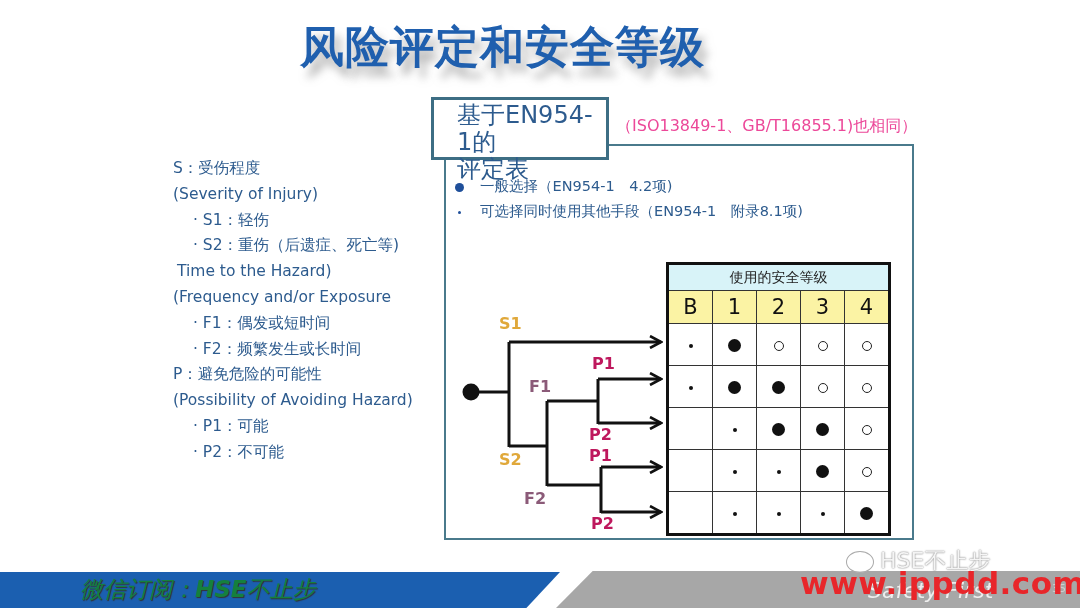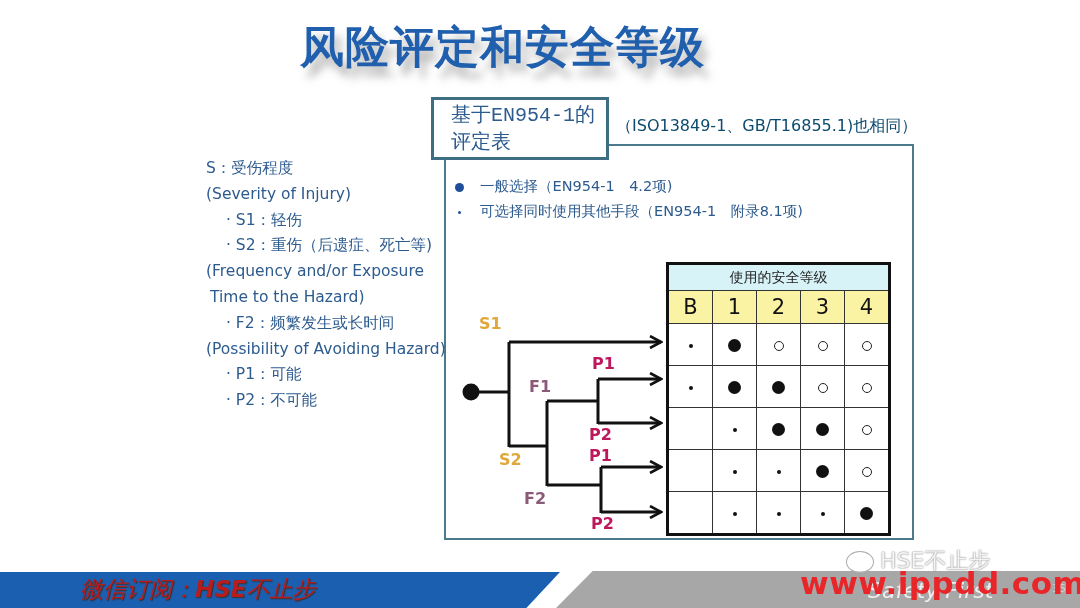--- a/index.html
+++ b/index.html
@@ -1,29 +1,29 @@
 <!DOCTYPE html>
 <html><head>
 <meta charset="utf-8">
 <style>
   html, body { margin:0; padding:0; }
   body { width:1080px; height:608px; position:relative; overflow:hidden; background:#ffffff;
          font-family:"DejaVu Sans","Liberation Sans",sans-serif; }
   .title { position:absolute; left:300px; top:18px; font-size:44px; font-weight:bold; color:#1f5fae;
            letter-spacing:1px; text-shadow: 6px 10px 8px rgba(120,120,120,0.55); }
   .left-list { position:absolute; left:173px; top:156px; color:#2d5b8e; font-size:15.5px; }
-  .left-list .ln { height:25.8px; line-height:25.8px; white-space:nowrap;margin-left:33px; }
+  .left-list .ln { height:25.8px; line-height:25.8px; white-space:nowrap; }
   .left-list .ind { padding-left:20px; }
   .left-list .ind1 { padding-left:4px; }
   .outer-box { position:absolute; left:444px; top:144px; width:470px; height:396px;
                border:2px solid #4a7a8c; box-sizing:border-box; }
   .label-box { position:absolute; left:431px; top:97px; width:178px; height:63px; background:#fff;
-               border:3px solid #3d6e84; box-sizing:border-box; color:#2d5b8e; font-size:20px;
-               line-height:27px; padding:2px 0 0 17px;font-family:Liberation Mono, monospace; }
-  .iso-note { position:absolute; left:616px; top:116px; color:#0c4a6e; font-size:16px; white-space:nowrap; }
+               border:3px solid #3d6e84; box-sizing:border-box; color:#2d5b8e; font-size:24px;
+               line-height:27px; padding:2px 0 0 23px; }
+  .iso-note { position:absolute; left:616px; top:116px; color:#ec4899; font-size:16px; white-space:nowrap; }
   .legend { position:absolute; left:452px; top:174px; color:#2d5b8e; font-size:14.5px; }
   .legend .row { height:25px; line-height:25px; white-space:nowrap; position:relative; padding-left:28px; }
   .legend .sym { position:absolute; left:0; top:0; width:14px; text-align:center; }
   .legend .dot-big { display:inline-block; width:9px; height:9px; border-radius:50%; background:#1f4f9a; vertical-align:middle; }
   .legend .dot-small { display:inline-block; width:3px; height:3px; border-radius:50%; background:#1f4f9a; vertical-align:middle; }
   .legend .dot-open { display:inline-block; width:7px; height:7px; border-radius:50%; border:1.5px solid #1f4f9a; vertical-align:middle; }
   svg.tree { position:absolute; left:0; top:0; }
   .tlabel { position:absolute; font-weight:bold; font-size:16px; }
   .s-lbl { color:#e0a83a; }
   .f-lbl { color:#8b5a78; }
@@ -33,21 +33,21 @@
   table.grade .hdr { background:#d8f3f8; height:25px; font-size:14px; color:#222; }
   table.grade .lvl td { background:#fbf3a4; height:32px; font-size:21px; color:#111; width:43px; }
   table.grade .data td { height:41px; width:43px; background:#fff; }
   .m-big { display:inline-block; width:13px; height:13px; border-radius:50%; background:#111; vertical-align:middle; }
   .m-small { display:inline-block; width:4px; height:4px; border-radius:50%; background:#111; vertical-align:middle; }
   .m-open { display:inline-block; width:10px; height:10px; border-radius:50%; border:1.4px solid #222; vertical-align:middle; box-sizing:border-box; }
   .footer-blue { position:absolute; left:0; top:572px; width:560px; height:36px; background:#1b5fb0;
                  clip-path:polygon(0 0, 100% 0, 94% 100%, 0 100%); }
   .footer-gray { position:absolute; left:556px; top:571px; width:524px; height:37px; background:#a7a7a7;
                  clip-path:polygon(7% 0, 100% 0, 100% 100%, 0 100%); }
-  .footer-sub { position:absolute; left:80px; top:574px; color:#b91c1c; font-size:23px; font-style:italic;
+  .footer-sub { position:absolute; left:80px; top:574px; color:#15803d; font-size:23px; font-style:italic;
                 white-space:nowrap; text-shadow:1px 1px 1px #333; }
   .footer-sub b { font-weight:bold; }
   .safety { position:absolute; left:868px; top:578px; color:#eeeeee; font-size:22px; font-weight:normal;
             font-style:italic; white-space:nowrap; }
   .page-num { position:absolute; left:1052px; top:582px; color:#cfcfcf; font-size:11px; }
   .wm-wechat { position:absolute; left:846px; top:546px; color:rgba(255,255,255,0.9); font-size:22px;
                white-space:nowrap; text-shadow:0 0 2px #888, 0 0 1px #999; }
   .wm-wechat .bubble { display:inline-block; width:26px; height:20px; border:1.5px solid #aaa; border-radius:50%;
                        vertical-align:middle; margin-right:6px; background:rgba(255,255,255,0.6); }
   .wm-url { position:absolute; left:800px; top:565px; color:#e8262a; font-size:31px; font-weight:bold;
@@ -56,23 +56,25 @@
 </head>
 <body>
 
 <div class="title">风险评定和安全等级</div>
 
 <div class="left-list">
   <div class="ln">S：受伤程度</div>
   <div class="ln">(Severity of Injury)</div>
   <div class="ln ind">· S1：轻伤</div>
   <div class="ln ind">· S2：重伤（后遗症、死亡等)</div>
+  <div class="ln ind1">Time to the Hazard)</div>
   <div class="ln">(Frequency and/or Exposure</div>
-  <div class="ln ind1">Time to the Hazard)</div>
+  <div class="ln ind">· F1：偶发或短时间</div>
   <div class="ln ind">· F2：频繁发生或长时间</div>
+  <div class="ln">P：避免危险的可能性</div>
   <div class="ln">(Possibility of Avoiding Hazard)</div>
   <div class="ln ind">· P1：可能</div>
   <div class="ln ind">· P2：不可能</div>
 </div>
 
 <div class="outer-box"></div>
 
 <div class="label-box">
   <div>基于EN954-1的</div>
   <div>评定表</div>
@@ -107,21 +109,21 @@
     <line x1="598" y1="379" x2="661" y2="379" marker-end="url(#arr)"></line>
     <line x1="598" y1="423" x2="661" y2="423" marker-end="url(#arr)"></line>
     <line x1="547" y1="485" x2="601" y2="485"></line>
     <line x1="601" y1="467" x2="601" y2="513"></line>
     <line x1="601" y1="467" x2="661" y2="467" marker-end="url(#arr)"></line>
     <line x1="601" y1="512" x2="661" y2="512" marker-end="url(#arr)"></line>
   </g>
   <circle cx="471" cy="392" r="8.5" fill="#111"></circle>
 </svg>
 
-<div class="tlabel s-lbl" style="left:479px;top:314px;">S1</div>
+<div class="tlabel s-lbl" style="left:499px;top:314px;">S1</div>
 <div class="tlabel s-lbl" style="left:499px;top:450px;">S2</div>
 <div class="tlabel f-lbl" style="left:529px;top:377px;">F1</div>
 <div class="tlabel f-lbl" style="left:524px;top:489px;">F2</div>
 <div class="tlabel p-lbl" style="left:592px;top:354px;">P1</div>
 <div class="tlabel p-lbl" style="left:589px;top:425px;">P2</div>
 <div class="tlabel p-lbl" style="left:589px;top:446px;">P1</div>
 <div class="tlabel p-lbl" style="left:591px;top:514px;">P2</div>
 
 <table class="grade">
   <tbody>

